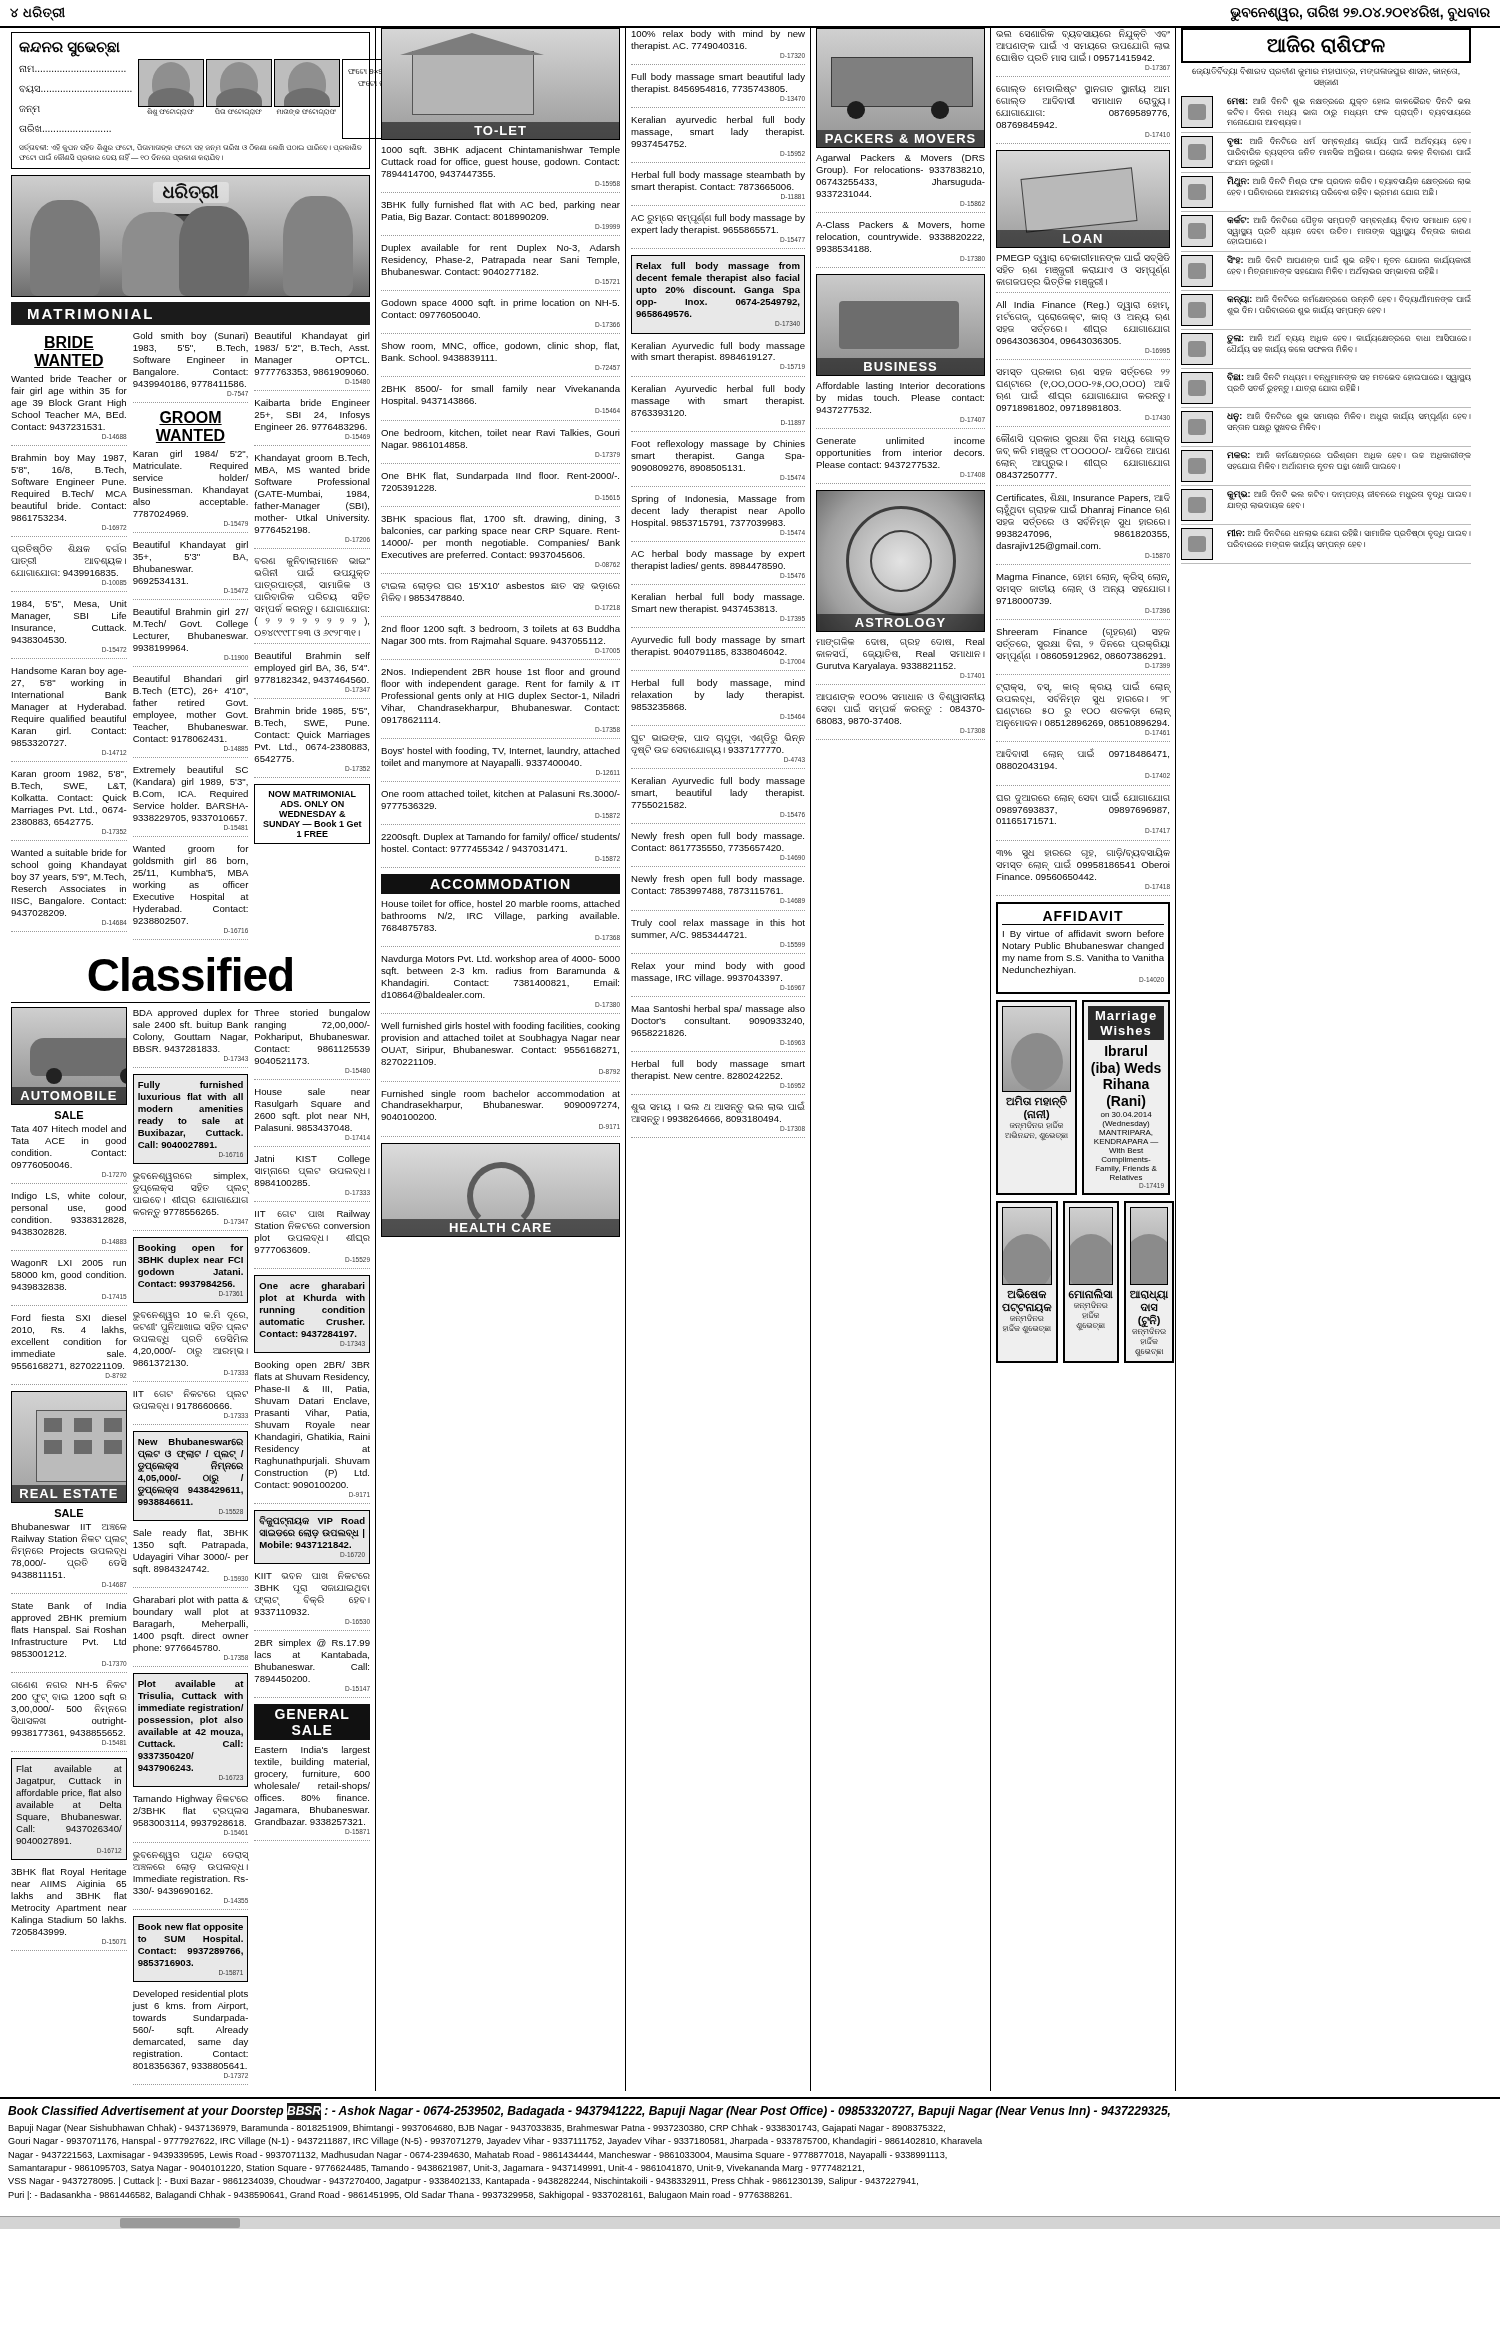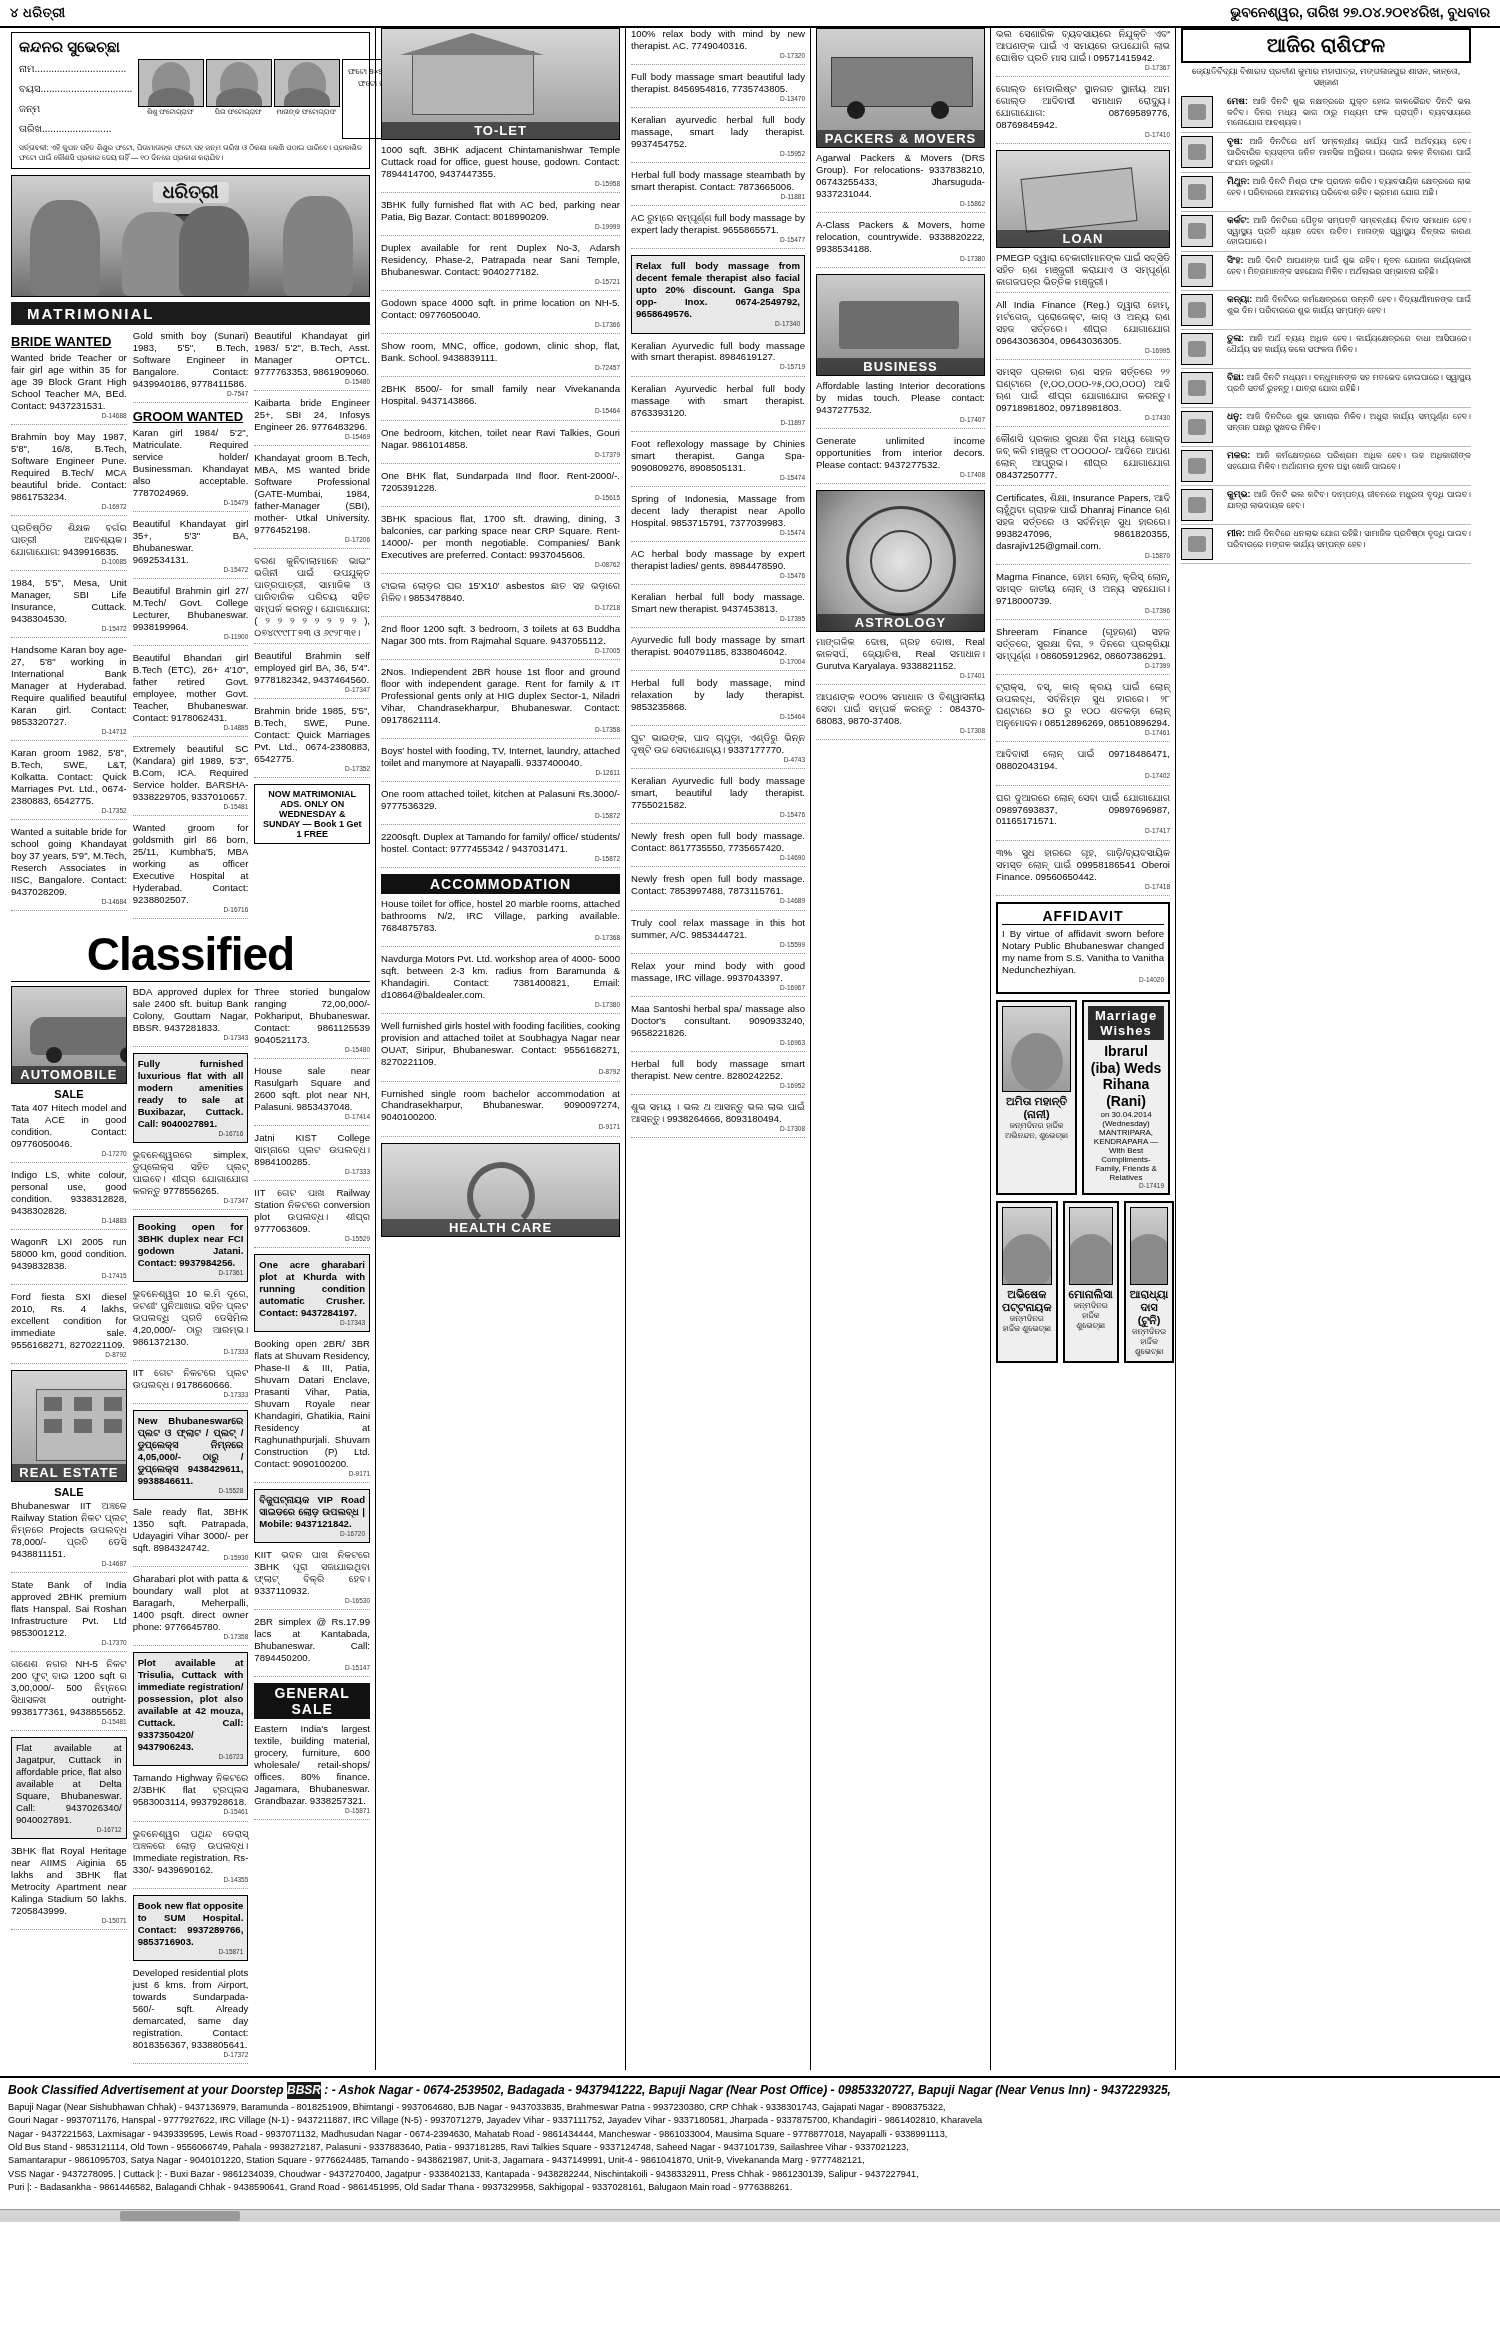--- a/index.html
+++ b/index.html
@@ -14,21 +14,21 @@
   .col{box-sizing:border-box;padding:0 5px;}
   .c1{width:370px;border-right:1px solid #000;}
   .c2{width:250px;border-right:1px solid #000;}
   .c3{width:185px;border-right:1px solid #000;}
   .c4{width:180px;border-right:1px solid #000;}
   .c5{width:185px;border-right:1px solid #000;}
   .c6{width:300px;}
   
   .ad{font-size:9.6px;line-height:1.25;text-align:justify;margin-bottom:6px;border-bottom:1px dotted #999;padding-bottom:4px;}
   .ref{font-size:6.5px;color:#333;text-align:right;display:block;}
-  .sec-title{font-weight:bold;text-align:left;font-size:13px;text-decoration:underline;margin:4px 0 3px;}
+  .sec-title{font-weight:bold;text-align:center;font-size:16px;text-decoration:underline;margin:4px 0 3px;}
   .banner{background:#1b1b1b;color:#ffffff;text-align:left;font-weight:bold;letter-spacing:2px;padding:3px 16px;font-size:15px;margin:5px 0;}
   .boxed{border:1px solid #000;padding:4px;margin-bottom:6px;}
   .gbox{border:1px solid #000;background:#e8e8e8;padding:4px;margin-bottom:6px;font-size:9.6px;line-height:1.25;text-align:justify;}
   .center{text-align:center;}
   
   .coupon{border:1px solid #000;padding:5px 7px;margin:4px 0 6px;}
   .coupon-head{font-weight:bold;font-size:15px;margin-bottom:3px;}
   .coupon-body{display:flex;gap:6px;}
   .coupon-fields{flex:1;font-size:10px;line-height:2.0;}
   .photo-cells{display:flex;gap:4px;}
@@ -442,21 +442,20 @@
 
   <div class="footer">
     <div class="hdr">
       <span>Book Classified Advertisement at your Doorstep</span>
       <span class="kblack">BBSR</span>
       <span>: - Ashok Nagar - 0674-2539502, Badagada - 9437941222, Bapuji Nagar (Near Post Office) - 09853320727, Bapuji Nagar (Near Venus Inn) - 9437229325,</span>
     </div>
     <div>Bapuji Nagar (Near Sishubhawan Chhak) - 9437136979, Baramunda - 8018251909, Bhimtangi - 9937064680, BJB Nagar - 9437033835, Brahmeswar Patna - 9937230380, CRP Chhak - 9338301743, Gajapati Nagar - 8908375322,</div>
     <div>Gouri Nagar - 9937071176, Hanspal - 9777927622, IRC Village (N-1) - 9437211887, IRC Village (N-5) - 9937071279, Jayadev Vihar - 9337111752, Jayadev Vihar - 9337180581, Jharpada - 9337875700, Khandagiri - 9861402810, Kharavela</div>
     <div>Nagar - 9437221563, Laxmisagar - 9439339595, Lewis Road - 9937071132, Madhusudan Nagar - 0674-2394630, Mahatab Road - 9861434444, Mancheswar - 9861033004, Mausima Square - 9778877018, Nayapalli - 9338991113,</div>
-    <div>Old Bus Stand - 9853121114, Old Town - 9556066749, Pahala - 9938272187, Palasuni - 9337883640, Patia - 9937181285, Ravi Talkies Square - 9337124748, Saheed Nagar - 9437101739, Sailashree Vihar - 9337021223,</div>
     <div>Samantarapur - 9861095703, Satya Nagar - 9040101220, Station Square - 9776624485, Tamando - 9438621987, Unit-3, Jagamara - 9437149991, Unit-4 - 9861041870, Unit-9, Vivekananda Marg - 9777482121,</div>
     <div>VSS Nagar - 9437278095. | Cuttack |: - Buxi Bazar - 9861234039, Choudwar - 9437270400, Jagatpur - 9338402133, Kantapada - 9438282244, Nischintakoili - 9438332911, Press Chhak - 9861230139, Salipur - 9437227941,</div>
     <div>Puri |: - Badasankha - 9861446582, Balagandi Chhak - 9438590641, Grand Road - 9861451995, Old Sadar Thana - 9937329958, Sakhigopal - 9337028161, Balugaon Main road - 9776388261.</div>
   </div>
 
   <div class="scroll">
     <div class="thumb"></div>
   </div>
 </div>
 

